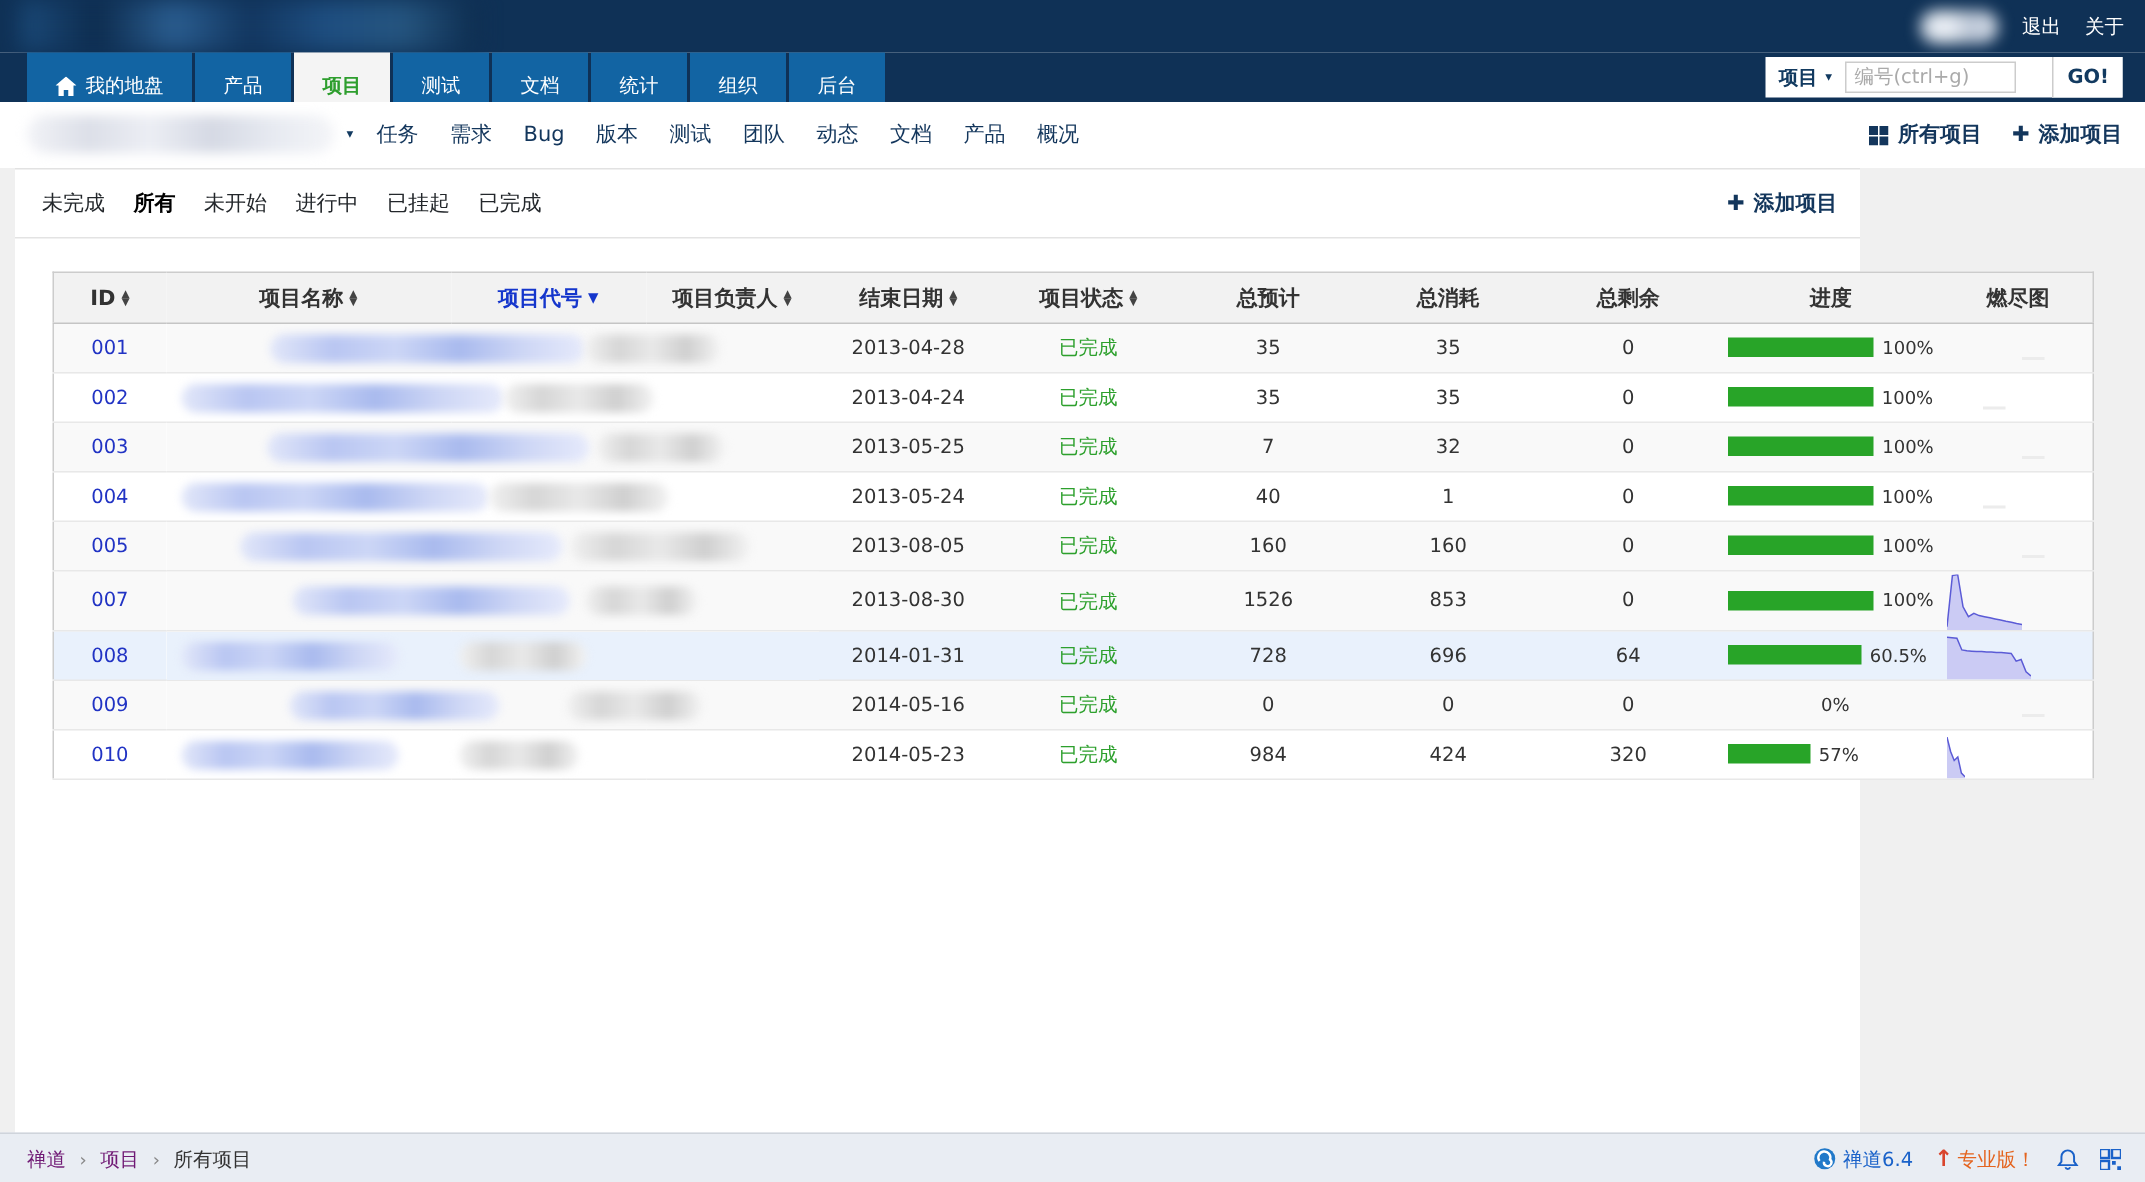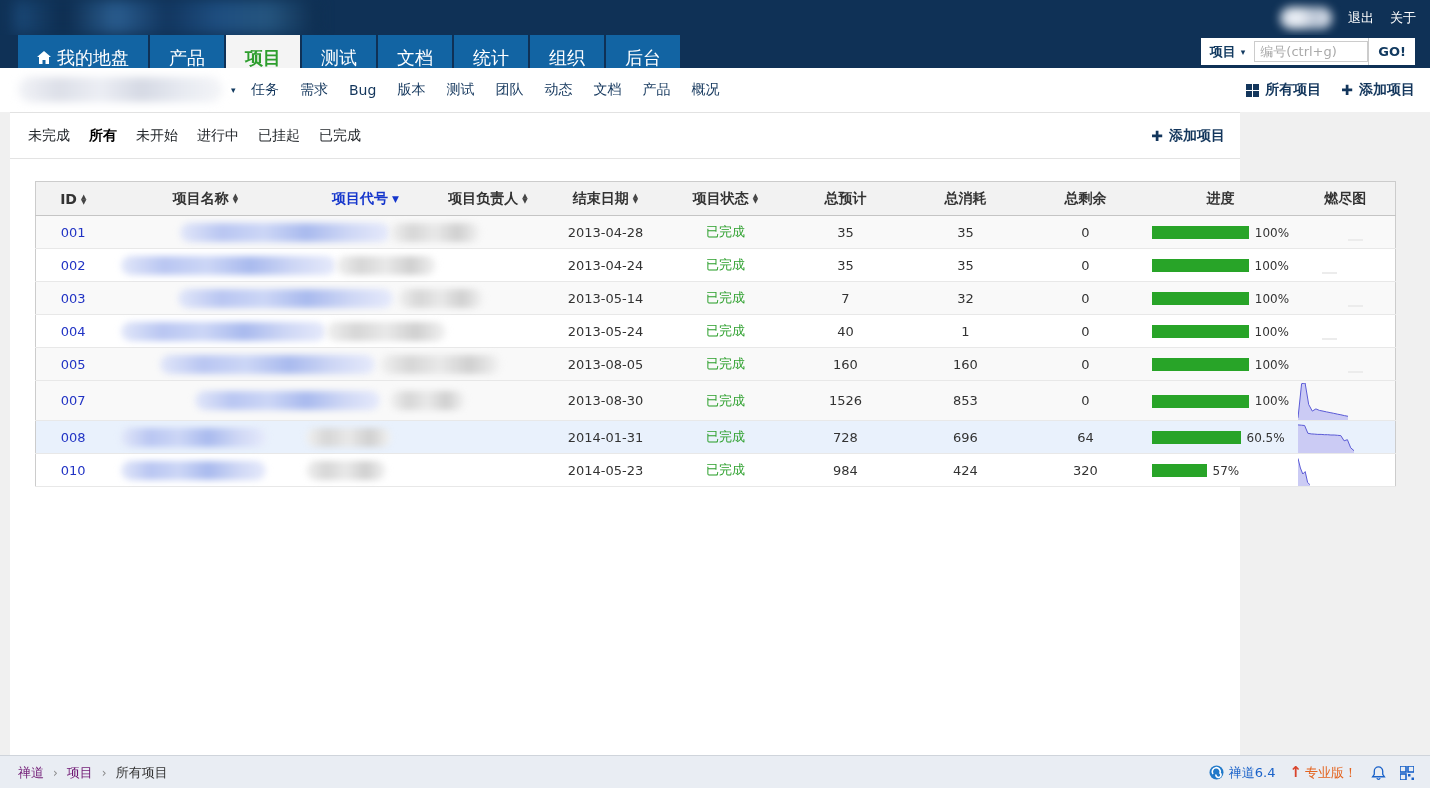--- a/index.html
+++ b/index.html
@@ -13,33 +13,33 @@
        background:linear-gradient(90deg,#1b4a79,#0d2c4e,#2a5d8f,#12365f,#1e4e80,#25557f,#0d2c4e);
        filter:blur(7px);}
   .topbar-right{position:absolute;right:14px;top:0;height:35px;display:flex;align-items:center;gap:16px;}
   .user-blur{width:52px;height:22px;border-radius:11px;filter:blur(5px);
        background:linear-gradient(90deg,#cfd8e4,#eef2f7,#b9c4d4,#dde4ee);}
   .top-link{color:#fff;font-size:13px;}
 
   
   .tabbar{position:absolute;top:35px;left:0;width:1430px;height:33px;background:#0f3156;}
   .tabs{position:absolute;left:18px;top:0;height:33px;display:flex;gap:2px;}
-  .tab{height:44px;line-height:33px;padding:0 19px;background:#1264a3;color:#fff;font-size:18px;
+  .tab{height:44px;line-height:33px;padding:0 19px;background:#1264a3;color:#fff;font-size:13px;
        display:flex;align-items:center;gap:6px;white-space:nowrap;}
   .tab.active{background:#f4f4f4;color:#2e9e2e;font-weight:bold;}
   .home-ic{display:inline-block;}
 
   .searchbox{position:absolute;right:15px;top:3px;height:27px;background:#fff;display:flex;align-items:stretch;}
   .search-scope{display:flex;align-items:center;gap:5px;padding:0 9px;color:#123a60;font-weight:bold;font-size:13px;cursor:pointer;}
   .search-scope .caret{font-size:9px;color:#123a60;}
   .searchbox input{width:102px;margin:3px 0;border:1px solid #ccc;font-size:13px;padding:0 5px;color:#555;outline:none;
        font-family:"DejaVu Sans","Liberation Sans",sans-serif;}
   .searchbox input::placeholder{color:#aaa;}
   .go-btn{border:none;background:#fff;border-left:1px solid #ccc;color:#123a60;font-weight:bold;font-size:13px;
-       padding:0 9px;cursor:pointer;font-family:"DejaVu Sans","Liberation Sans",sans-serif;}
+       padding:0 9px;cursor:pointer;font-family:"DejaVu Sans","Liberation Sans",sans-serif;margin-left:24px;}
 
   
   .subnav{position:absolute;top:68px;left:0;width:1430px;height:44px;background:#fff;}
   .proj-select{position:absolute;left:18px;top:9px;display:flex;align-items:center;gap:8px;cursor:pointer;}
   .pill-blur{width:205px;height:25px;border-radius:13px;filter:blur(4px);display:inline-block;
        background:linear-gradient(90deg,#f2f3f7,#dcdfe8,#eceef4,#d5d9e4,#e7eaf1,#f4f5f8);}
   .proj-select .caret{font-size:9px;color:#123a60;}
   .subnav-menu{position:absolute;left:248px;top:0;height:44px;display:flex;align-items:center;justify-content:space-between;}
   .subnav-item{color:#13365c;font-size:14px;margin-right:15px;padding:0 3px;}
   .subnav-actions{position:absolute;right:15px;top:0;height:44px;display:flex;align-items:center;gap:20px;}
@@ -258,21 +258,21 @@
             <td class="status">已完成</td>
             <td class="c">35</td>
             <td class="c">35</td>
             <td class="c">0</td>
             <td class="prog-cell"><span class="pbar" style="width:97px"></span><span class="plabel">100%</span></td>
             <td class="burn-cell"><span class="burn-dash"></span></td>
           </tr>
           <tr class="odd">
             <td class="c"><a class="id-link">003</a></td>
             <td colspan="3" class="name-cell"><span class="blur-pill blur-name" style="width:215px;margin-left:4px"></span><span class="blur-pill blur-owner" style="width:85px;margin-left:5px"></span></td>
-            <td class="c">2013-05-14</td>
+            <td class="c">2013-05-25</td>
             <td class="status">已完成</td>
             <td class="c">7</td>
             <td class="c">32</td>
             <td class="c">0</td>
             <td class="prog-cell"><span class="pbar" style="width:97px"></span><span class="plabel">100%</span></td>
             <td class="burn-cell"><span class="burn-dash"></span></td>
           </tr>
           <tr class="">
             <td class="c"><a class="id-link">004</a></td>
             <td colspan="3" class="name-cell"><span class="blur-pill blur-name" style="width:205px;margin-left:4px"></span><span class="blur-pill blur-owner" style="width:120px;margin-left:0px"></span></td>
@@ -315,20 +315,31 @@
             <td class="c">2014-01-31</td>
             <td class="status">已完成</td>
             <td class="c">728</td>
             <td class="c">696</td>
             <td class="c">64</td>
             <td class="prog-cell"><span class="pbar" style="width:89px"></span><span class="plabel">60.5%</span></td>
             <td class="burn-cell"><a><svg width="56" height="29" viewBox="0 0 56 29">
                   <polygon points="0.0,0.9 3.3,1.2 6.6,1.5 9.9,9.3 13.2,9.9 16.5,10.1 19.8,10.4 23.1,10.4 26.4,10.7 29.6,10.7 32.9,11.0 36.2,11.0 39.5,11.3 42.8,11.6 46.1,16.8 49.4,15.7 52.7,23.8 56.0,26.7 56,29 0,29" fill="#cbcbf4"></polygon>
                   <polyline points="0.0,0.9 3.3,1.2 6.6,1.5 9.9,9.3 13.2,9.9 16.5,10.1 19.8,10.4 23.1,10.4 26.4,10.7 29.6,10.7 32.9,11.0 36.2,11.0 39.5,11.3 42.8,11.6 46.1,16.8 49.4,15.7 52.7,23.8 56.0,26.7" fill="none" stroke="#5b5bd6" stroke-width="1"></polyline>
                 </svg></a></td>
+          </tr>
+          <tr class="odd">
+            <td class="c"><a class="id-link">009</a></td>
+            <td colspan="3" class="name-cell"><span class="blur-pill blur-name" style="width:140px;margin-left:4px"></span><span class="blur-pill blur-owner" style="width:90px;margin-left:45px"></span></td>
+            <td class="c">2014-05-16</td>
+            <td class="status">已完成</td>
+            <td class="c">0</td>
+            <td class="c">0</td>
+            <td class="c">0</td>
+            <td class="prog-cell"><span class="plabel">0%</span></td>
+            <td class="burn-cell"><span class="burn-dash"></span></td>
           </tr>
           <tr class="">
             <td class="c"><a class="id-link">010</a></td>
             <td colspan="3" class="name-cell"><span class="blur-pill blur-name" style="width:145px;margin-left:4px"></span><span class="blur-pill blur-owner" style="width:80px;margin-left:40px"></span></td>
             <td class="c">2014-05-23</td>
             <td class="status">已完成</td>
             <td class="c">984</td>
             <td class="c">424</td>
             <td class="c">320</td>
             <td class="prog-cell"><span class="pbar" style="width:55px"></span><span class="plabel">57%</span></td>

